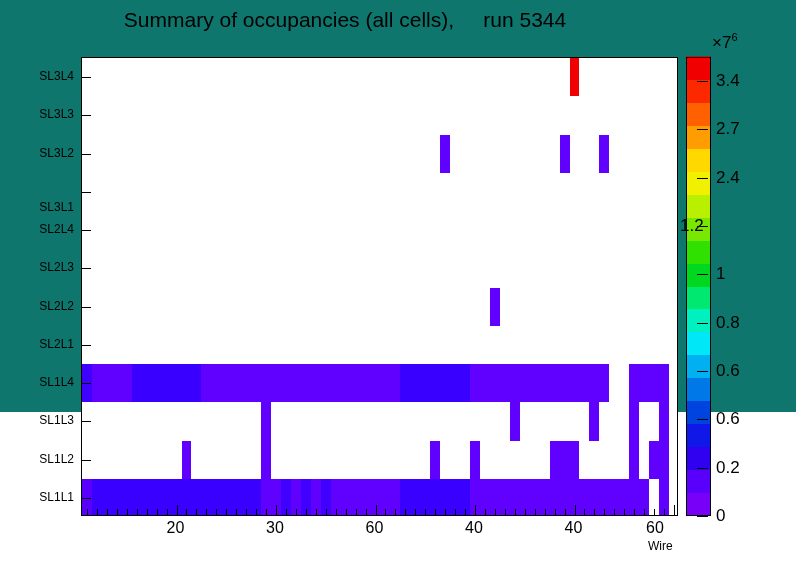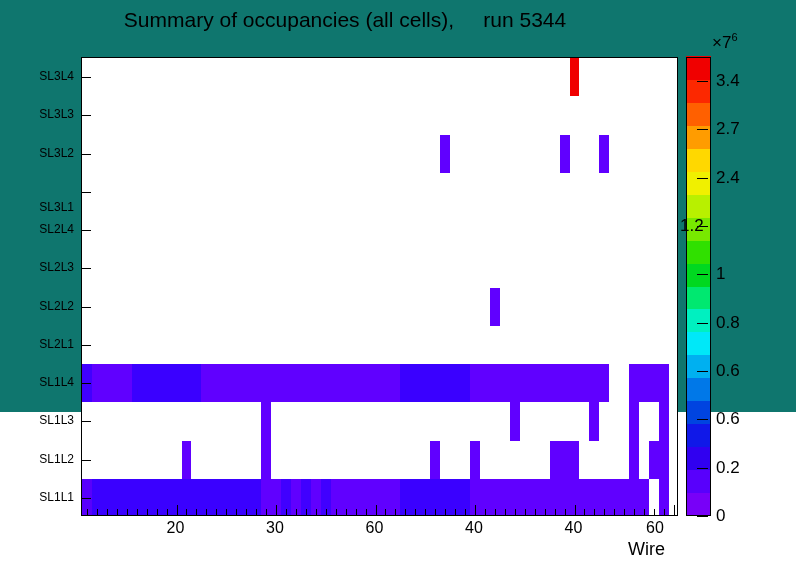--- a/index.html
+++ b/index.html
@@ -28,21 +28,21 @@
   }
 
   
   .xtick{position:absolute;width:1px;background:#000;bottom:0;}
   .xtick.major{height:10px;}
   .xtick.minor{height:6px;}
   .xlabel{
     position:absolute;top:519px;font-size:16px;transform:translateX(-50%);
     white-space:nowrap;
   }
-  #xtitle{position:absolute;left:628px;top:539px;font-size:18px;}
+  #xtitle{position:absolute;left:648px;top:539px;font-size:12px;}
 
   
   #palette{
     position:absolute;left:686px;top:57px;width:25px;height:459px;
   }
   .pband{position:absolute;left:0;width:25px;}
   .ptick{position:absolute;left:-11px;width:11px;height:1px;background:#000;}
   .plabel{
     position:absolute;left:30px;font-size:17px;transform:translateY(-50%);
     white-space:nowrap;

